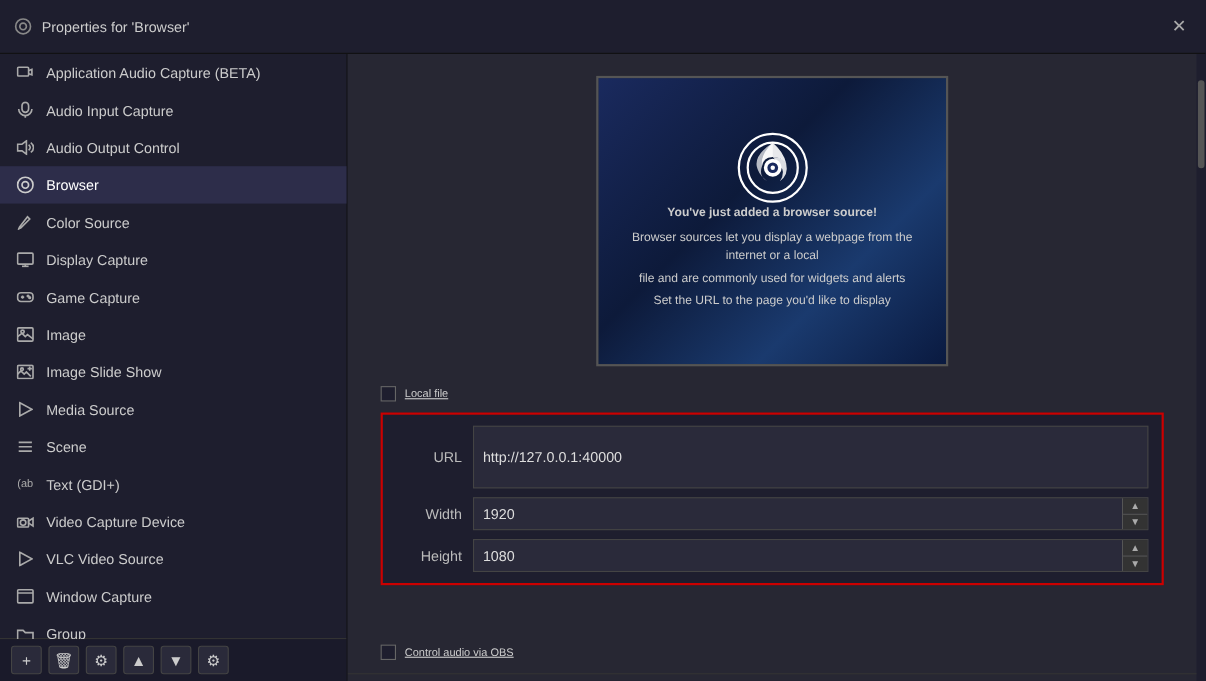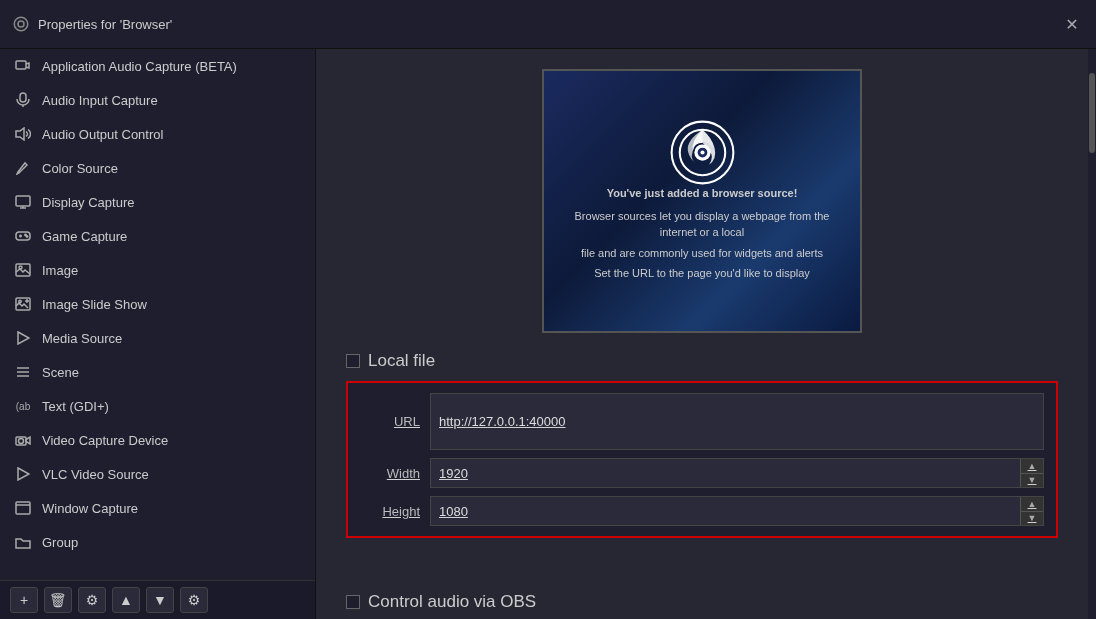--- a/index.html
+++ b/index.html
@@ -179,38 +179,38 @@
       height: 14px;
       border: 1px solid #666;
       background: #1e1e2e;
       display: flex;
       align-items: center;
       justify-content: center;
       cursor: pointer;
       flex-shrink: 0;
     }
     .local-file-label {
-      font-size: 17px;
+      font-size: 10px;
       color: #ccc;
+      text-decoration: underline;
     }
 
     .form-box {
       border: 2px solid #c00;
       padding: 10px 12px;
       display: flex;
       flex-direction: column;
       gap: 8px;
       background: #1e1e2e;
     }
 
     .form-row {
       display: flex;
       align-items: center;
       gap: 10px;
-      text-decoration: underline;
     }
     .form-label {
       width: 60px;
       text-align: right;
       font-size: 13px;
       color: #bbb;
       flex-shrink: 0;
     }
     .form-input {
       flex: 1;
@@ -356,20 +356,29 @@
         <span class="item-icon">
           <svg width="16" height="14" viewBox="0 0 16 14" fill="none" stroke="#aaa" stroke-width="1.5">
             <polygon points="1,4 5,4 9,1 9,13 5,10 1,10"></polygon>
             <path d="M11 4.5c1 .8 1.5 2 1.5 2.5s-.5 1.7-1.5 2.5"></path>
             <path d="M13 2.5c1.8 1.4 2.5 3 2.5 4.5s-.7 3.1-2.5 4.5"></path>
           </svg>
         </span>
         <span class="item-label">Audio Output Control</span>
       </div>
 
+      <div class="sidebar-item active">
+        <span class="item-icon">
+          <svg width="16" height="16" viewBox="0 0 16 16" fill="none" stroke="#ccc" stroke-width="1.5">
+            <circle cx="8" cy="8" r="7"></circle>
+            <circle cx="8" cy="8" r="3"></circle>
+          </svg>
+        </span>
+        <span class="item-label">Browser</span>
+      </div>
 
       <div class="sidebar-item">
         <span class="item-icon">
           <svg width="14" height="14" viewBox="0 0 14 14" fill="none" stroke="#aaa" stroke-width="1.5">
             <path d="M2 11L1 13l2-1L11 4l-2-2zM9 2l2 2"></path>
           </svg>
         </span>
         <span class="item-label">Color Source</span>
       </div>
 

